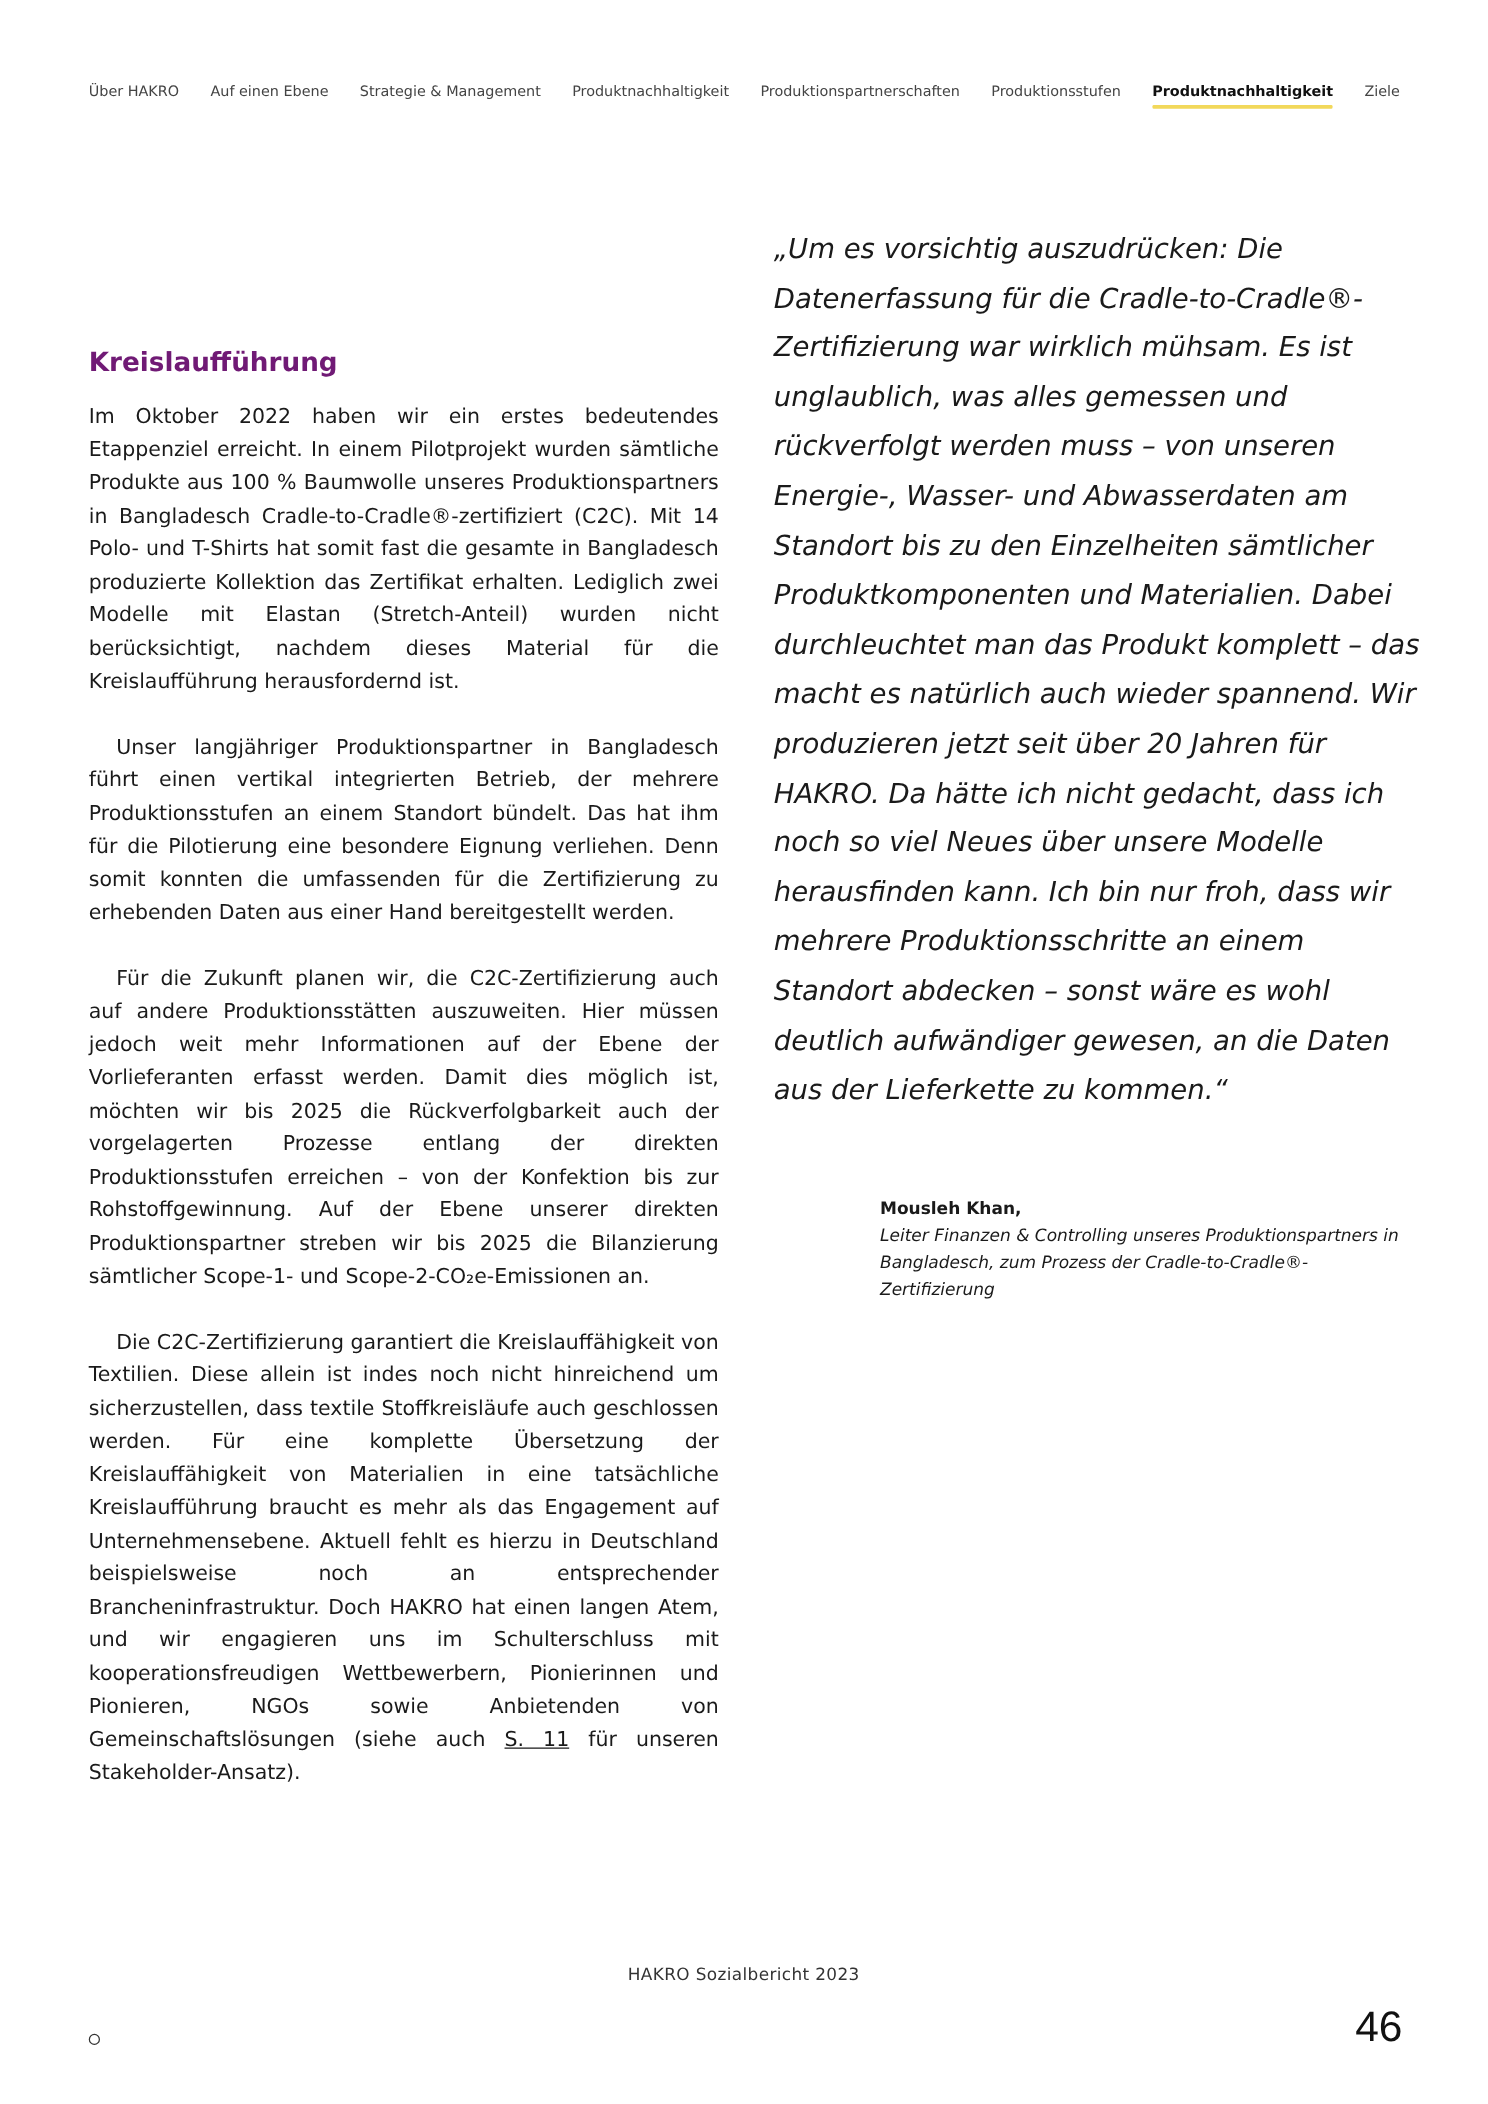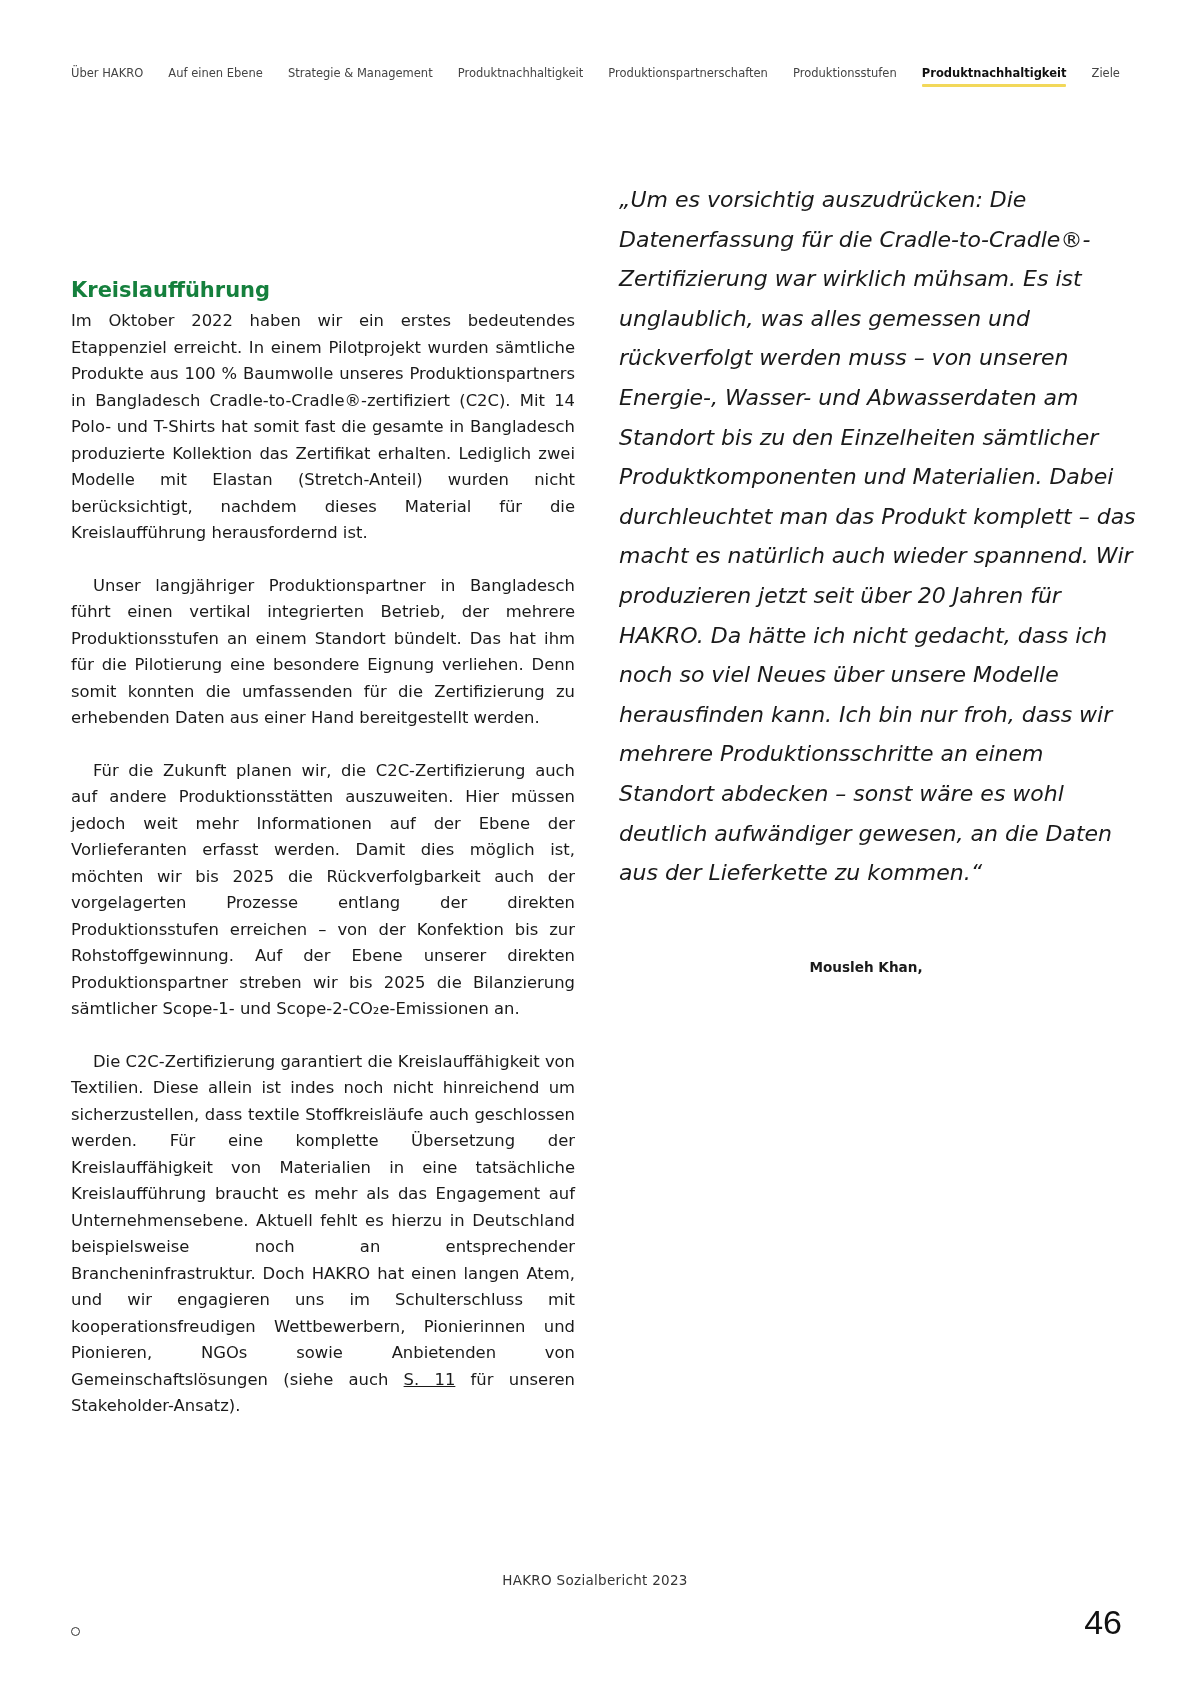--- a/index.html
+++ b/index.html
@@ -17,33 +17,33 @@
   .topnav .nav-item.active::after {
     content: ""; position: absolute; left: 0; right: 0; bottom: -7px; height: 3px;
     background: #f2d85a; border-radius: 1px;
   }
   .left-col {
     position: absolute; left: 71px; top: 276px; width: 504px;
     font-family: "DejaVu Sans", sans-serif; font-size: 16.4px; line-height: 26.5px; color: #1a1a1a;
   }
   .left-col h2 {
     font-family: "DejaVu Sans", sans-serif; font-weight: bold; font-size: 21px;
-    margin: 0 0 4px 0; line-height: 28px; color: #15803d;
+    margin: 0 0 16px 0; line-height: 28px; color: #701a75;
   }
   .left-col p { margin: 0 0 26px 0; text-align: justify; hyphens: manual; }
   .left-col p.indent { text-indent: 22px; }
   .left-col .link { text-decoration: underline; cursor: pointer; }
   .quote {
     position: absolute; left: 619px; top: 180px; width: 520px;
     font-family: "DejaVu Sans", sans-serif; font-style: italic; font-size: 22px;
     line-height: 39.6px; color: #1a1a1a; margin: 0;
   }
   .attrib {
-    position: absolute; left: 656px; top: 957px; width: 420px;
-    font-family: "DejaVu Sans", sans-serif; font-size: 13.6px; line-height: 21.5px; color: #1a1a1a; text-align: center;
+    position: absolute; left: 704px; top: 957px; width: 420px;
+    font-family: "DejaVu Sans", sans-serif; font-size: 13.6px; line-height: 21.5px; color: #1a1a1a;
   }
   .attrib .name { font-weight: bold; display: block; }
   .attrib .role { font-style: italic; display: block; }
   .footer-circle {
     position: absolute; left: 71px; top: 1627px; width: 9px; height: 9px;
     border: 1.3px solid #333; border-radius: 50%; box-sizing: border-box;
   }
   .footer-title {
     position: absolute; left: 0; right: 0; top: 1572px; text-align: center;
     font-family: "DejaVu Sans", sans-serif; font-size: 13.5px; color: #333; letter-spacing: 0.3px;
@@ -72,17 +72,18 @@
   <p>Im Oktober 2022 haben wir ein erstes bedeutendes Etappenziel erreicht. In einem Pilotprojekt wurden sämtliche Produkte aus 100 % Baumwolle unseres Produktionspartners in Bangladesch Cradle-to-Cradle®-zertifiziert (C2C). Mit 14 Polo- und T-Shirts hat somit fast die gesamte in Bangladesch produzierte Kollektion das Zertifikat erhalten. Lediglich zwei Modelle mit Elastan (Stretch-Anteil) wurden nicht berücksichtigt, nachdem dieses Material für die Kreislaufführung herausfordernd ist.</p>
   <p class="indent">Unser langjähriger Produktionspartner in Bangladesch führt einen vertikal integrierten Betrieb, der mehrere Produktionsstufen an einem Standort bündelt. Das hat ihm für die Pilotierung eine besondere Eignung verliehen. Denn somit konnten die umfassenden für die Zertifizierung zu erhebenden Daten aus einer Hand bereitgestellt werden.</p>
   <p class="indent">Für die Zukunft planen wir, die C2C-Zertifizierung auch auf andere Produktionsstätten auszuweiten. Hier müssen jedoch weit mehr Informationen auf der Ebene der Vorlieferanten erfasst werden. Damit dies möglich ist, möchten wir bis 2025 die Rückverfolgbarkeit auch der vorgelagerten Prozesse entlang der direkten Produktionsstufen erreichen – von der Konfektion bis zur Rohstoffgewinnung. Auf der Ebene unserer direkten Produktionspartner streben wir bis 2025 die Bilanzierung sämtlicher Scope-1- und Scope-2-CO₂e-Emissionen an.</p>
   <p class="indent"><span>Die C2C-Zertifizierung garantiert die Kreislauffähigkeit von Textilien. Diese allein ist indes noch nicht hinreichend um sicherzustellen, dass textile Stoffkreisläufe auch geschlossen werden. Für eine komplette Übersetzung der Kreislauffähigkeit von Materialien in eine tatsächliche Kreislaufführung braucht es mehr als das Engagement auf Unternehmensebene. Aktuell fehlt es hierzu in Deutschland beispielsweise noch an entsprechender Brancheninfrastruktur. Doch HAKRO hat einen langen Atem, und wir engagieren uns im Schulterschluss mit kooperationsfreudigen Wettbewerbern, Pionierinnen und Pionieren, NGOs sowie Anbietenden von Gemeinschaftslösungen (siehe auch </span><span class="link">S. 11</span><span> für unseren Stakeholder-Ansatz).</span></p>
 </section>
 
 <blockquote class="quote">„Um es vorsichtig auszudrücken: Die Datenerfassung für die Cradle-to-Cradle®-Zertifizierung war wirklich mühsam. Es ist unglaublich, was alles gemessen und rückverfolgt werden muss – von unseren Energie-, Wasser- und Abwasserdaten am Standort bis zu den Einzelheiten sämtlicher Produktkomponenten und Materialien. Dabei durchleuchtet man das Produkt komplett – das macht es natürlich auch wieder spannend. Wir produzieren jetzt seit über 20 Jahren für HAKRO. Da hätte ich nicht gedacht, dass ich noch so viel Neues über unsere Modelle herausfinden kann. Ich bin nur froh, dass wir mehrere Produktionsschritte an einem Standort abdecken – sonst wäre es wohl deutlich aufwändiger gewesen, an die Daten aus der Lieferkette zu kommen.“</blockquote>
 
 <div class="attrib">
   <span class="name">Mousleh Khan,</span>
+  <span class="role">Leiter Finanzen &amp; Controlling unseres Produktionspartners in Bangladesch, zum Prozess der Cradle-to-Cradle®-Zertifizierung</span>
 </div>
 
 <div class="footer-circle"></div>
 <div class="footer-title">HAKRO Sozialbericht 2023</div>
 <div class="page-number">46</div>
 
 </body></html>

